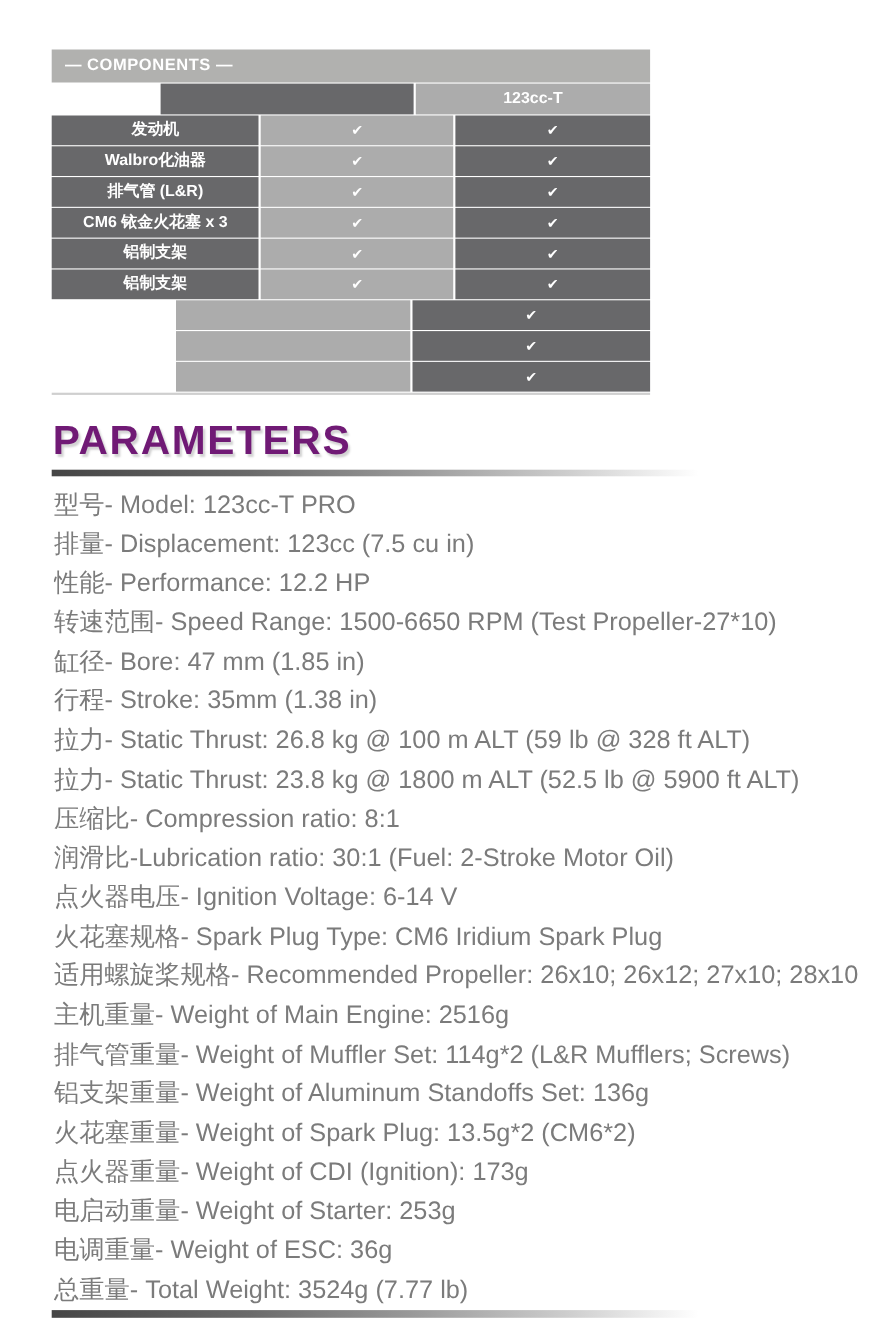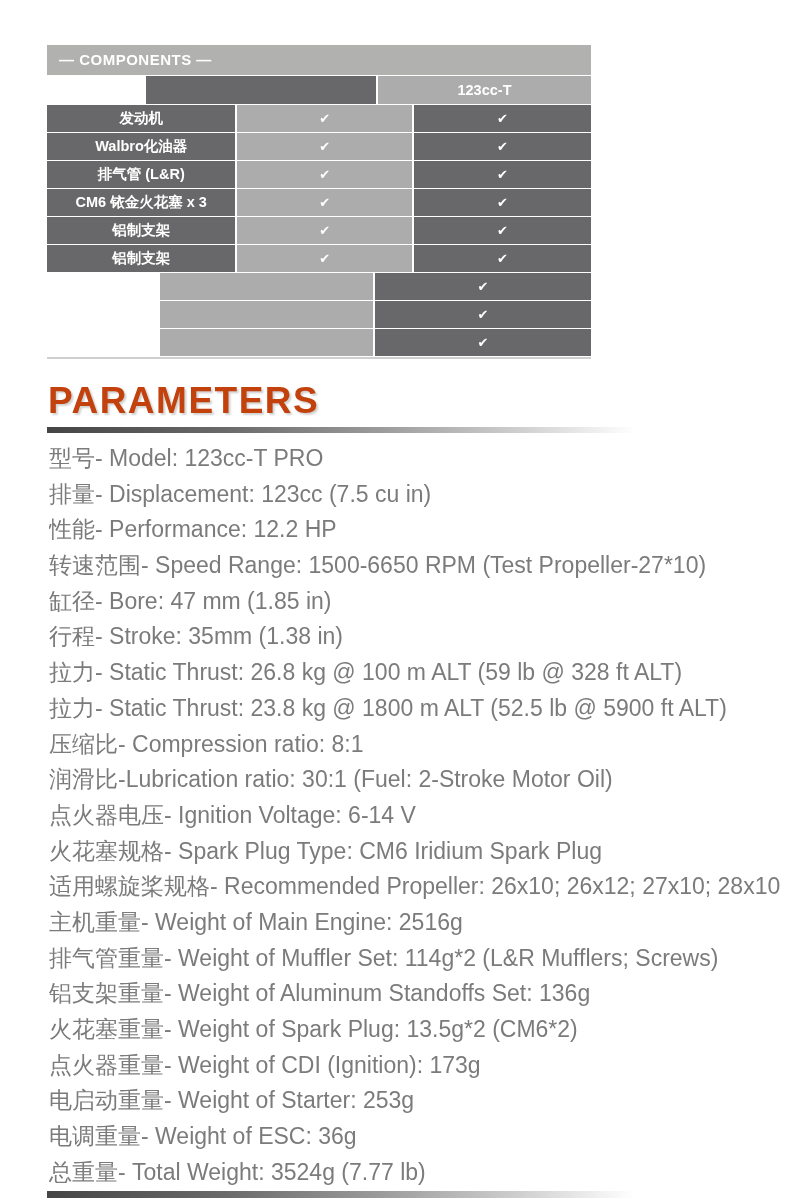--- a/index.html
+++ b/index.html
@@ -63,21 +63,21 @@
   }
 
   
   .params-heading {
     position: absolute;
     left: 48px;
     top: 380px;
     font-size: 37px;
     font-weight: bold;
     letter-spacing: 1.5px;
-    color: #c2410c;
+    color: #701a75;
     text-shadow: 2px 2px 2px rgba(0,0,0,0.18);
     white-space: nowrap;
   }
   .rule {
     position: absolute;
     left: 47px;
     width: 600px;
     background: linear-gradient(to right,
       #454545 0%, #6a6a6a 30%, #9a9a9a 55%, #cdcdcd 78%, rgba(255,255,255,0) 98%);
   }

